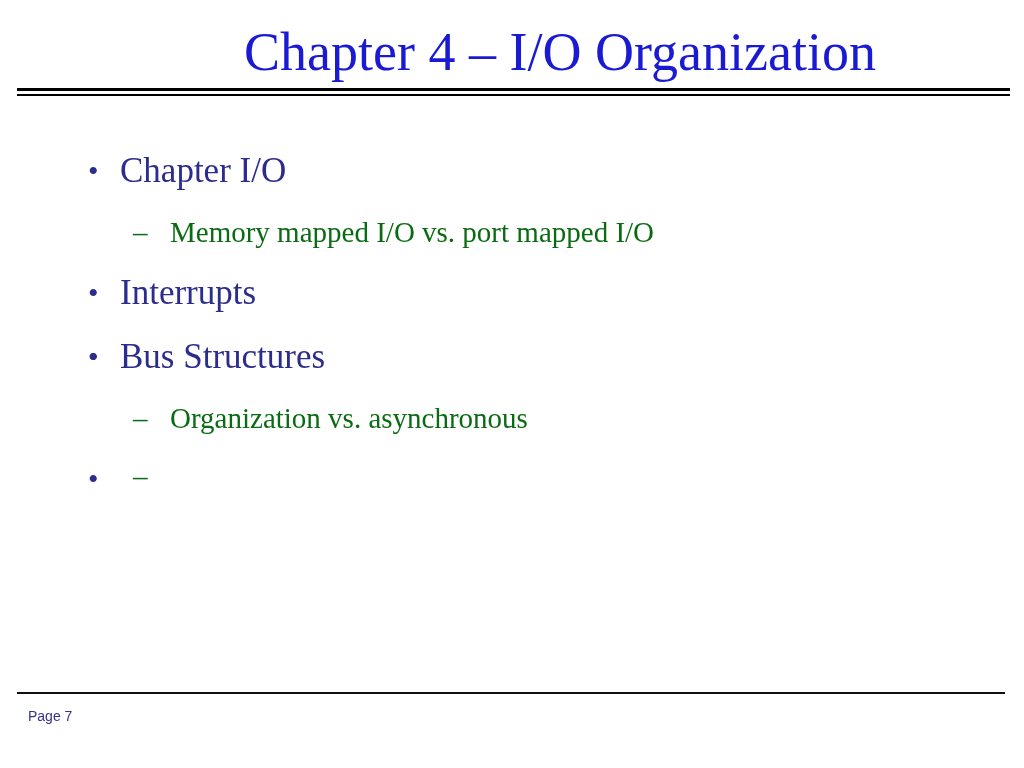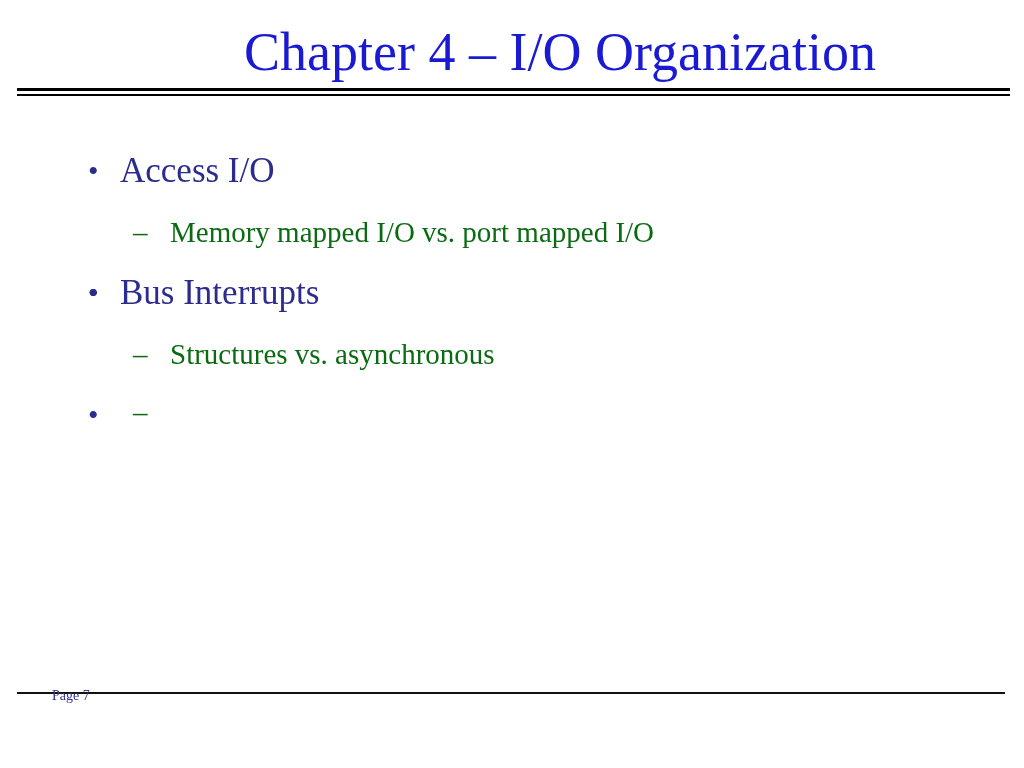--- a/index.html
+++ b/index.html
@@ -107,66 +107,66 @@
     position: absolute;
     left: 17px;
     top: 692px;
     width: 988px;
     height: 2px;
     background: #111111;
   }
   .footer-page {
     position: absolute;
     left: 28px;
-    top: 687px;
+    top: 707px;
     font-size: 14px;
     line-height: 18px;
     color: #33338c;
-    font-family: Liberation Serif, serif;
-    margin-left: 24px;
+    font-family: Liberation Sans, sans-serif;
   }
 </style>
 </head>
 <body>
 
 <div class="slide">
 
   <div class="slide-title">Chapter 4 – I/O Organization</div>
 
   <div class="header-rule header-rule-thick"></div>
   <div class="header-rule header-rule-thin"></div>
 
   <div class="body-block">
 
     <div class="bullet-l1">
       <span class="marker">•</span>
-      <span>Access I/O</span>
+      <span>Chapter I/O</span>
     </div>
 
     <div class="bullet-l2">
       <span class="marker">–</span>
       <span>Memory mapped I/O vs. port mapped I/O</span>
     </div>
 
     <div class="bullet-l1">
       <span class="marker">•</span>
+      <span>Interrupts</span>
     </div>
 
     <div class="bullet-l1">
       <span class="marker">•</span>
     </div>
 
     <div class="bullet-l1">
       <span class="marker">•</span>
-      <span>Bus Interrupts</span>
+      <span>Bus Structures</span>
     </div>
 
     <div class="bullet-l2">
       <span class="marker">–</span>
-      <span>Structures vs. asynchronous</span>
+      <span>Organization vs. asynchronous</span>
     </div>
 
     <div class="bullet-l1">
       <span class="marker">•</span>
     </div>
 
     <div class="bullet-l2">
       <span class="marker">–</span>
     </div>
 

